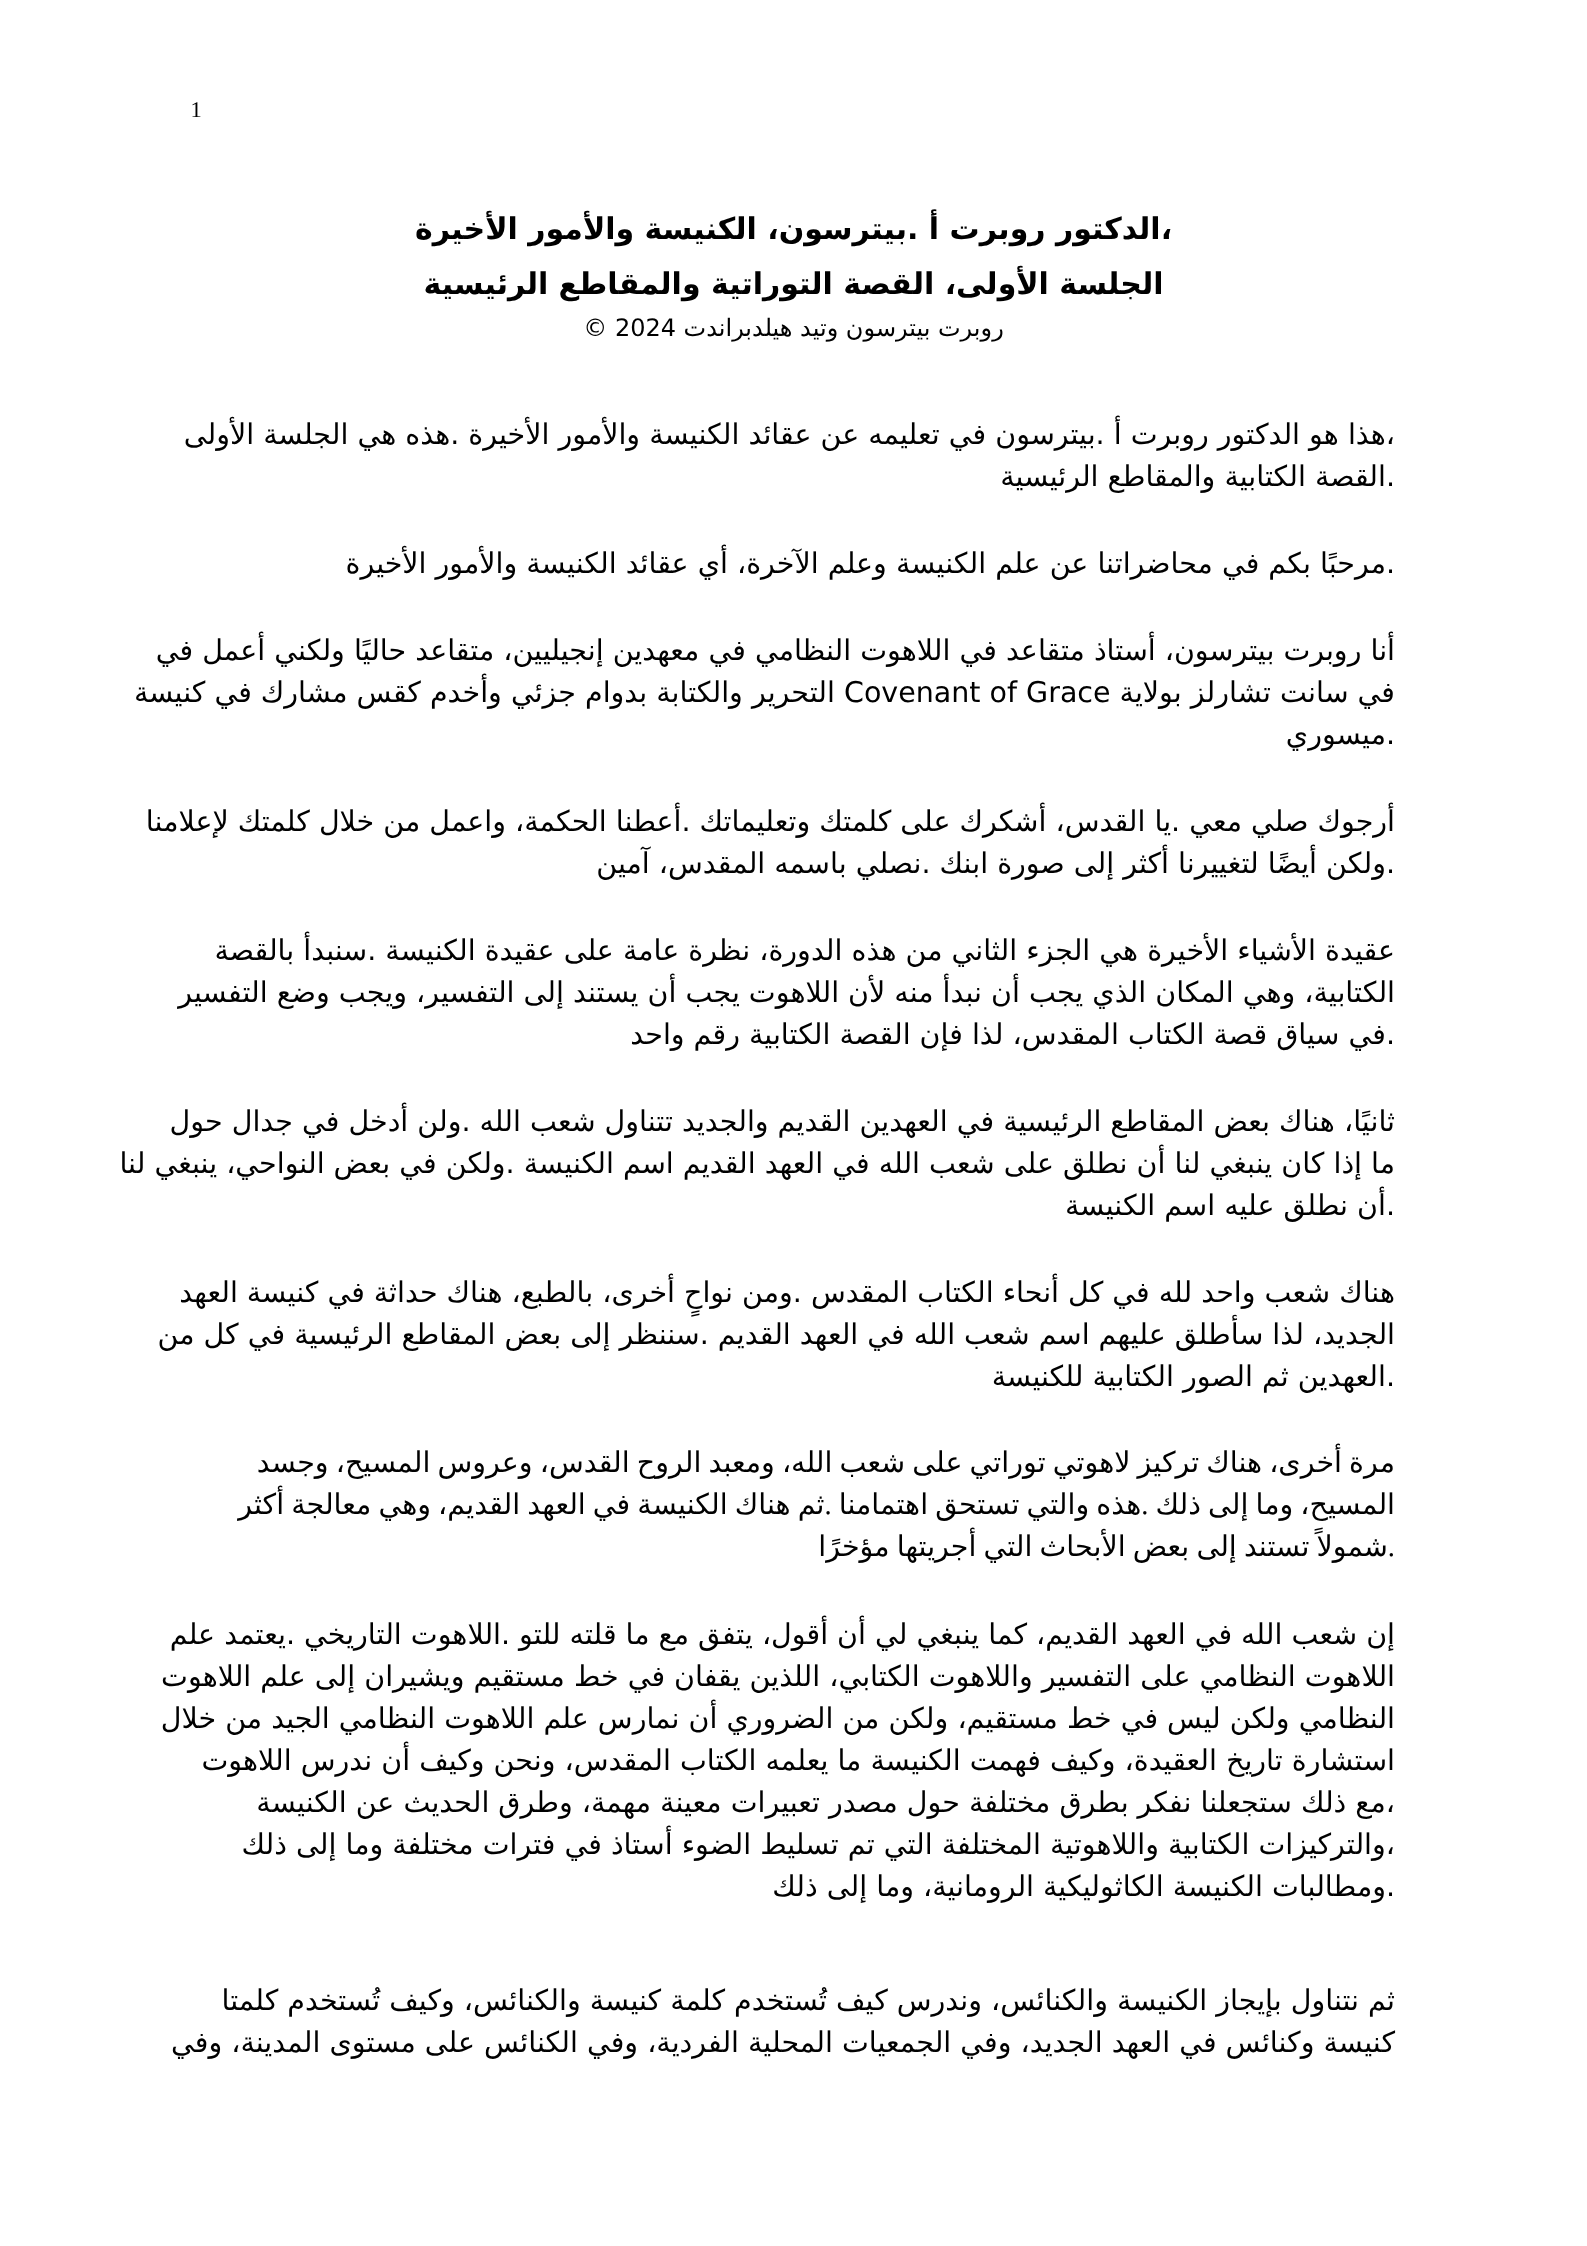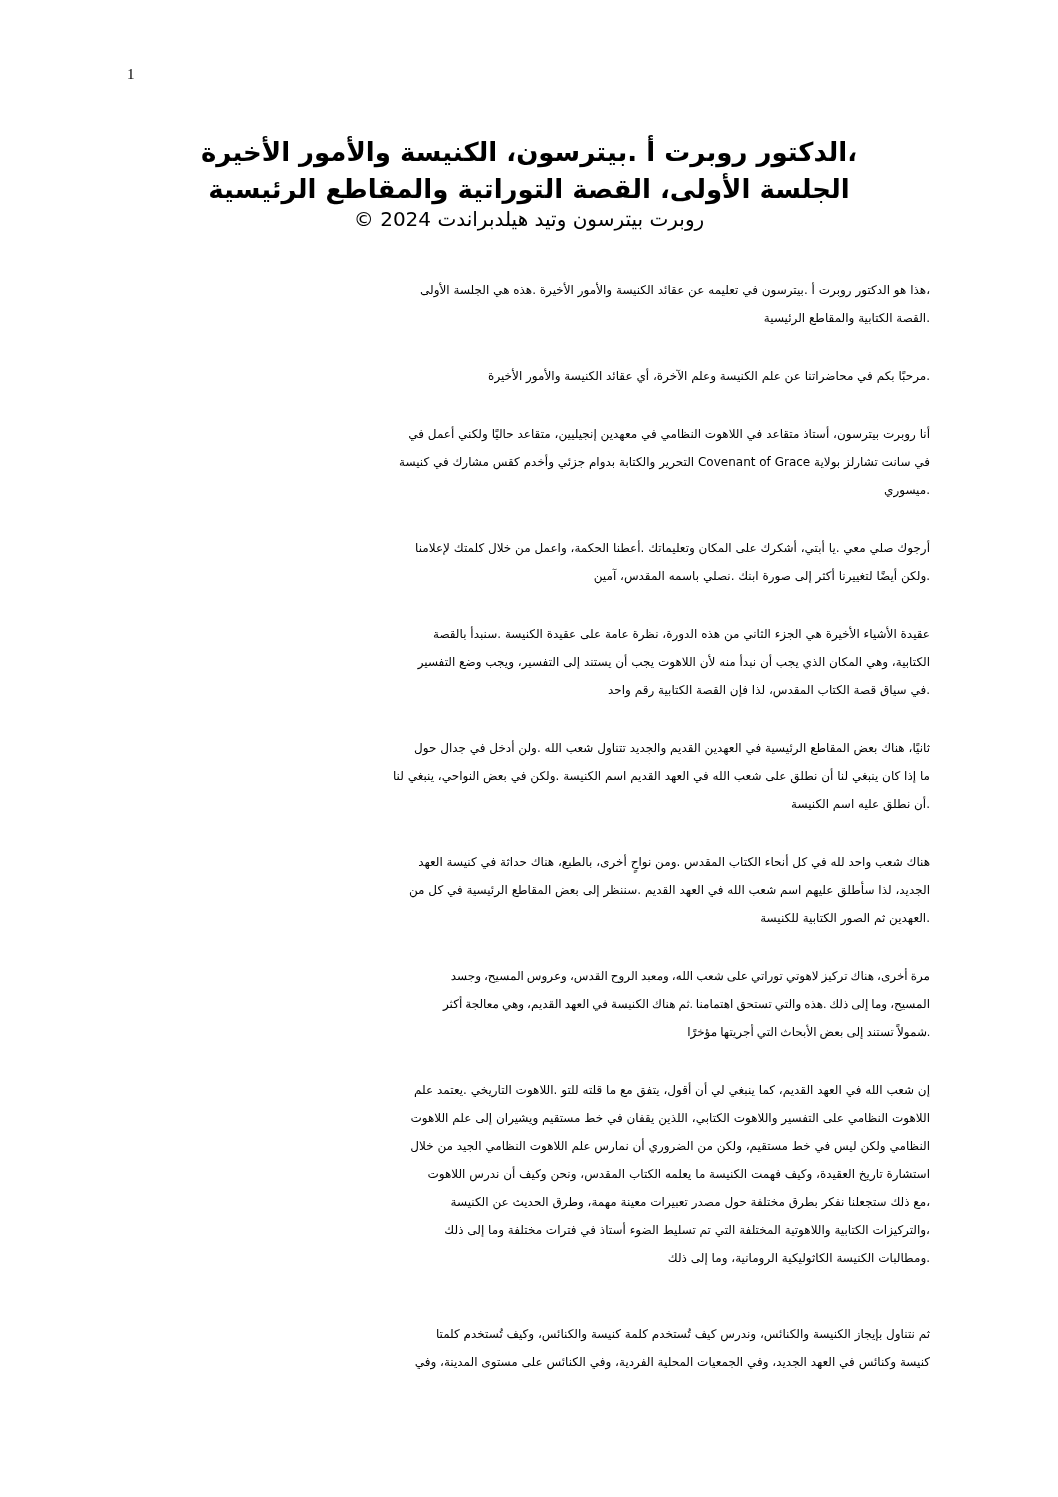--- a/index.html
+++ b/index.html
@@ -25,39 +25,39 @@
   .title-block {
     position: absolute;
     left: 120px;
     width: 818px;
     top: 134px;
     text-align: center;
     direction: rtl;
     font-family: "DejaVu Sans", sans-serif;
   }
   .title-line {
-    font-size: 26px;
+    font-size: 20px;
     font-weight: bold;
     line-height: 37px;
     white-space: nowrap;
   }
   .copyright {
-    font-size: 20px;
+    font-size: 16px;
     line-height: 22px;
     margin-top: 0px;
   }
   .body-text {
     position: absolute;
     left: 132px;
     width: 798px;
     top: 276px;
     direction: rtl;
     text-align: right;
     font-family: "DejaVu Sans", sans-serif;
-    font-size: 12px;
+    font-size: 19px;
     line-height: 28px;
   }
   .para {
     margin: 0;
   }
   .para-line {
     display: block;
     white-space: nowrap;
   }
 </style>
@@ -83,21 +83,21 @@
     <span class="para-line">.مرحبًا بكم في محاضراتنا عن علم الكنيسة وعلم الآخرة، أي عقائد الكنيسة والأمور الأخيرة</span>
   </p>
 
   <p class="para" style="margin-top:30px;">
     <span class="para-line">أنا روبرت بيترسون، أستاذ متقاعد في اللاهوت النظامي في معهدين إنجيليين، متقاعد حاليًا ولكني أعمل في</span>
     <span class="para-line">في سانت تشارلز بولاية Covenant of Grace التحرير والكتابة بدوام جزئي وأخدم كقس مشارك في كنيسة</span>
     <span class="para-line">.ميسوري</span>
   </p>
 
   <p class="para" style="margin-top:30px;">
-    <span class="para-line">أرجوك صلي معي .يا أبتي، أشكرك على المكان وتعليماتك .أعطنا الحكمة، واعمل من خلال كلمتك لإعلامنا</span>
+    <span class="para-line">أرجوك صلي معي .يا القدس، أشكرك على كلمتك وتعليماتك .أعطنا الحكمة، واعمل من خلال كلمتك لإعلامنا</span>
     <span class="para-line">.ولكن أيضًا لتغييرنا أكثر إلى صورة ابنك .نصلي باسمه المقدس، آمين</span>
   </p>
 
   <p class="para" style="margin-top:30px;">
     <span class="para-line">عقيدة الأشياء الأخيرة هي الجزء الثاني من هذه الدورة، نظرة عامة على عقيدة الكنيسة .سنبدأ بالقصة</span>
     <span class="para-line">الكتابية، وهي المكان الذي يجب أن نبدأ منه لأن اللاهوت يجب أن يستند إلى التفسير، ويجب وضع التفسير</span>
     <span class="para-line">.في سياق قصة الكتاب المقدس، لذا فإن القصة الكتابية رقم واحد</span>
   </p>
 
   <p class="para" style="margin-top:30px;">

